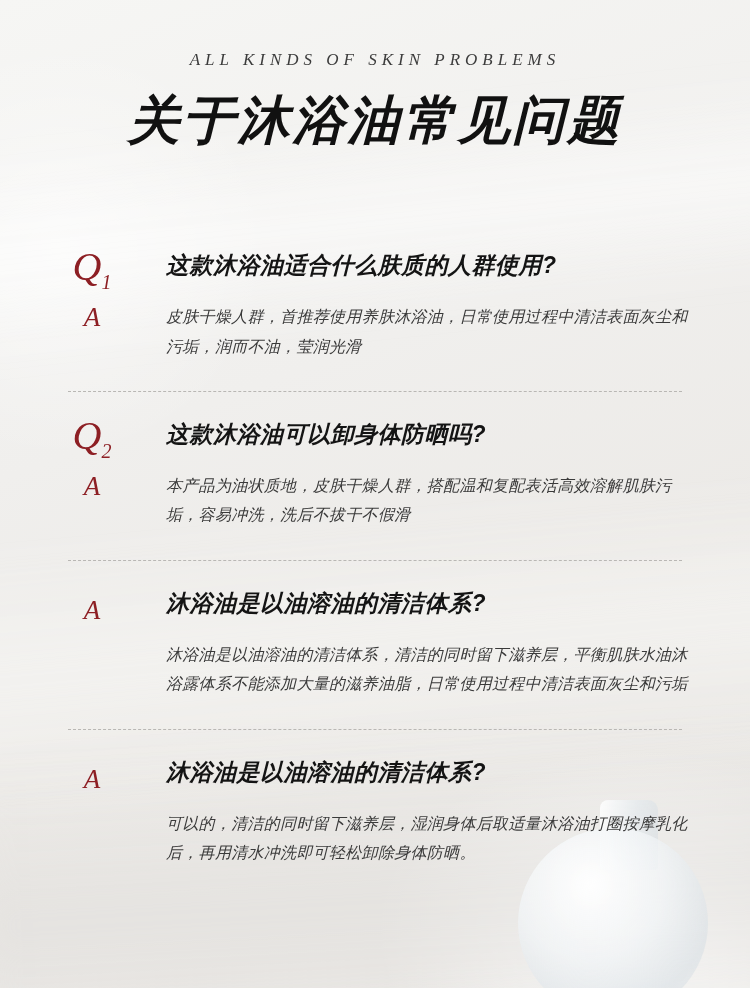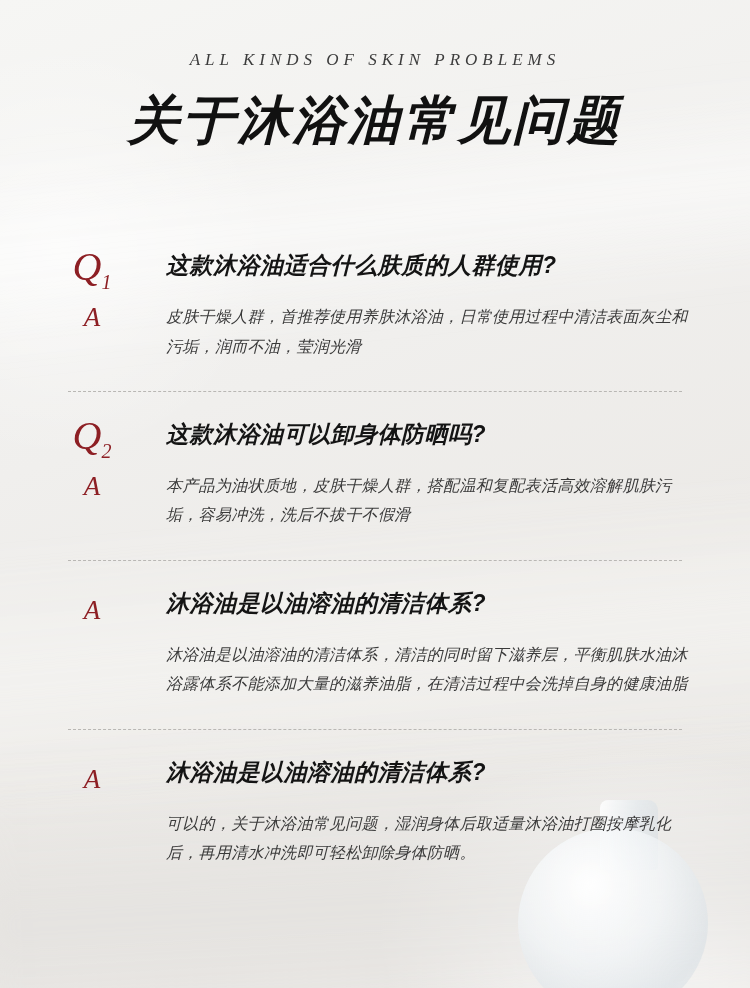--- a/index.html
+++ b/index.html
@@ -203,31 +203,31 @@
       </div>
 
       <div class="divider"></div>
 
       <div class="faq-item">
         <div class="qa-col">
           <div class="a-mark">A</div>
         </div>
         <div class="text-col">
           <div class="question">沐浴油是以油溶油的清洁体系?</div>
-          <div class="answer">沐浴油是以油溶油的清洁体系，清洁的同时留下滋养层，平衡肌肤水油沐浴露体系不能添加大量的滋养油脂，在清洁过程中会洗掉自身的健康油脂</div>
+          <div class="answer">沐浴油是以油溶油的清洁体系，清洁的同时留下滋养层，平衡肌肤水油沐浴露体系不能添加大量的滋养油脂，日常使用过程中清洁表面灰尘和污垢</div>
         </div>
       </div>
 
       <div class="divider"></div>
 
       <div class="faq-item">
         <div class="qa-col">
           <div class="a-mark">A</div>
         </div>
         <div class="text-col">
           <div class="question">沐浴油是以油溶油的清洁体系?</div>
-          <div class="answer">可以的，关于沐浴油常见问题，湿润身体后取适量沐浴油打圈按摩乳化后，再用清水冲洗即可轻松卸除身体防晒。</div>
+          <div class="answer">可以的，清洁的同时留下滋养层，湿润身体后取适量沐浴油打圈按摩乳化后，再用清水冲洗即可轻松卸除身体防晒。</div>
         </div>
       </div>
 
     </div>
   </div>
 </div>
 
 </body></html>

